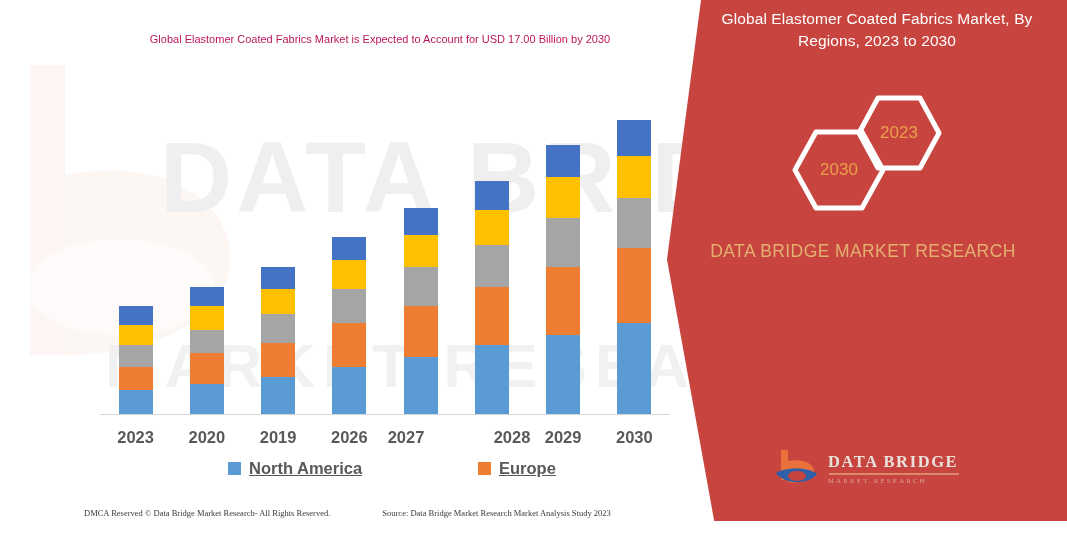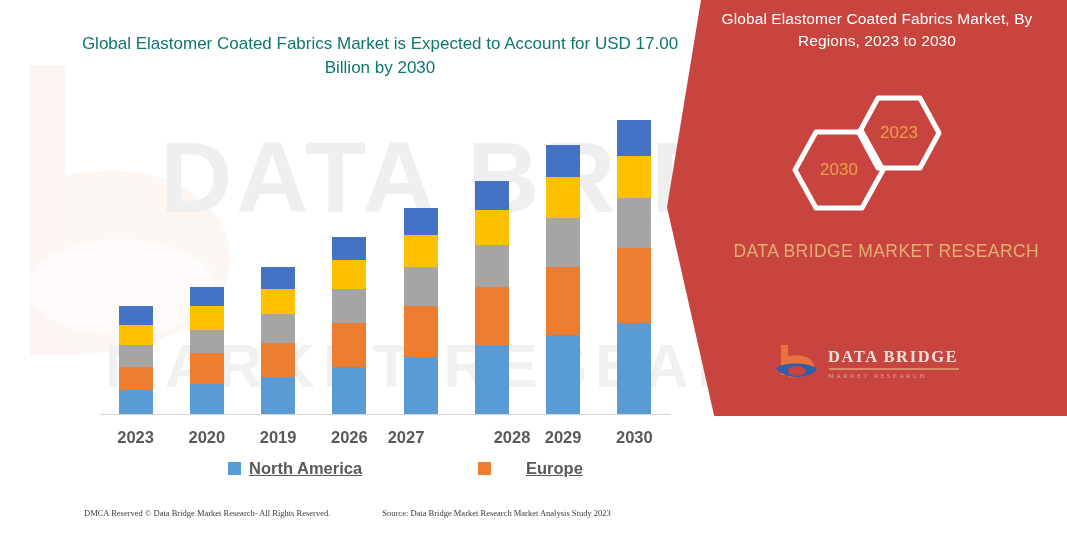--- a/index.html
+++ b/index.html
@@ -13,21 +13,21 @@
   #root {
     position:relative;
     width:1067px; height:533px;
     background:#ffffff;
     overflow:hidden;
   }
 
   
   #right-panel {
     position:absolute; top:0; right:0;
-    width:400px; height:416px;
+    width:400px; height:521px;
     background:#c8443f;
     clip-path: polygon(8.5% 0%, 100% 0%, 100% 100%, 11.8% 100%, 0% 49.8%);
     z-index:3;
   }
   #right-panel-title {
     position:absolute;
     top:8px; left:30px; right:10px;
     color:#ffffff;
     font-size:15.5px;
     line-height:1.45;
@@ -48,21 +48,21 @@
     font-size:17px;
   }
   .hex svg { position:absolute; left:0; top:0; }
   .hex span { position:relative; z-index:2; }
   #hex-2030 { left:0px;  top:34px; width:94px; height:82px; }
   #hex-2023 { left:64px; top:0px;  width:86px; height:76px; }
 
   #brand-text {
     position:absolute;
     top:238px; left:20px; right:28px;
-    text-align:right;
+    text-align:center;
     color:#e3b070;
     font-size:17.5px;
     line-height:1.5;
     letter-spacing:0.4px;
   }
 
   
   #logo-block {
     position:absolute;
     left:105px; bottom:28px;
@@ -105,22 +105,22 @@
     z-index:0;
     font-family:"Liberation Sans", sans-serif;
   }
   #wm-line1 { left:160px; top:120px; font-size:100px; letter-spacing:4px; }
   #wm-line2 { left:105px; top:330px; font-size:62px; letter-spacing:8px; color:#f1f1f1; }
 
   #chart-title {
     position:absolute;
     left:60px; top:32px; width:640px;
     text-align:center;
-    color:#0f766e;
-    font-size:17px;
+    color:#be185d;
+    font-size:11px;
     line-height:1.42;
     z-index:2;
   }
 
   
   #plot {
     position:absolute;
     left:100px; top:120px;
     width:570px; height:295px;
     z-index:2;
@@ -258,21 +258,21 @@
         <div class="xlab" style="left: 382px;">2028</div>
         <div class="xlab" style="left: 433.125px;">2029</div>
         <div class="xlab" style="left: 504.375px;">2030</div>
       </div>
 
     <div id="legend">
         <div class="legend-item" style="position: absolute; left: 128px;">
           <span class="legend-swatch" style="background: rgb(91, 155, 213);"></span>
           <span class="legend-label">North America</span>
         </div>
-        <div class="legend-item" style="position: absolute; left: 378px; gap: 27px;">
+        <div class="legend-item" style="position: absolute; left: 378px;">
           <span class="legend-swatch" style="background: rgb(237, 125, 49);"></span>
           <span class="legend-label">Europe</span>
         </div>
       </div>
 
     <div id="footer">
       <span id="footer-dmca">DMCA Reserved © Data Bridge Market Research-  All Rights Reserved.</span>
       <span id="footer-source">Source: Data Bridge Market Research  Market Analysis Study 2023</span>
     </div>
   </div>

